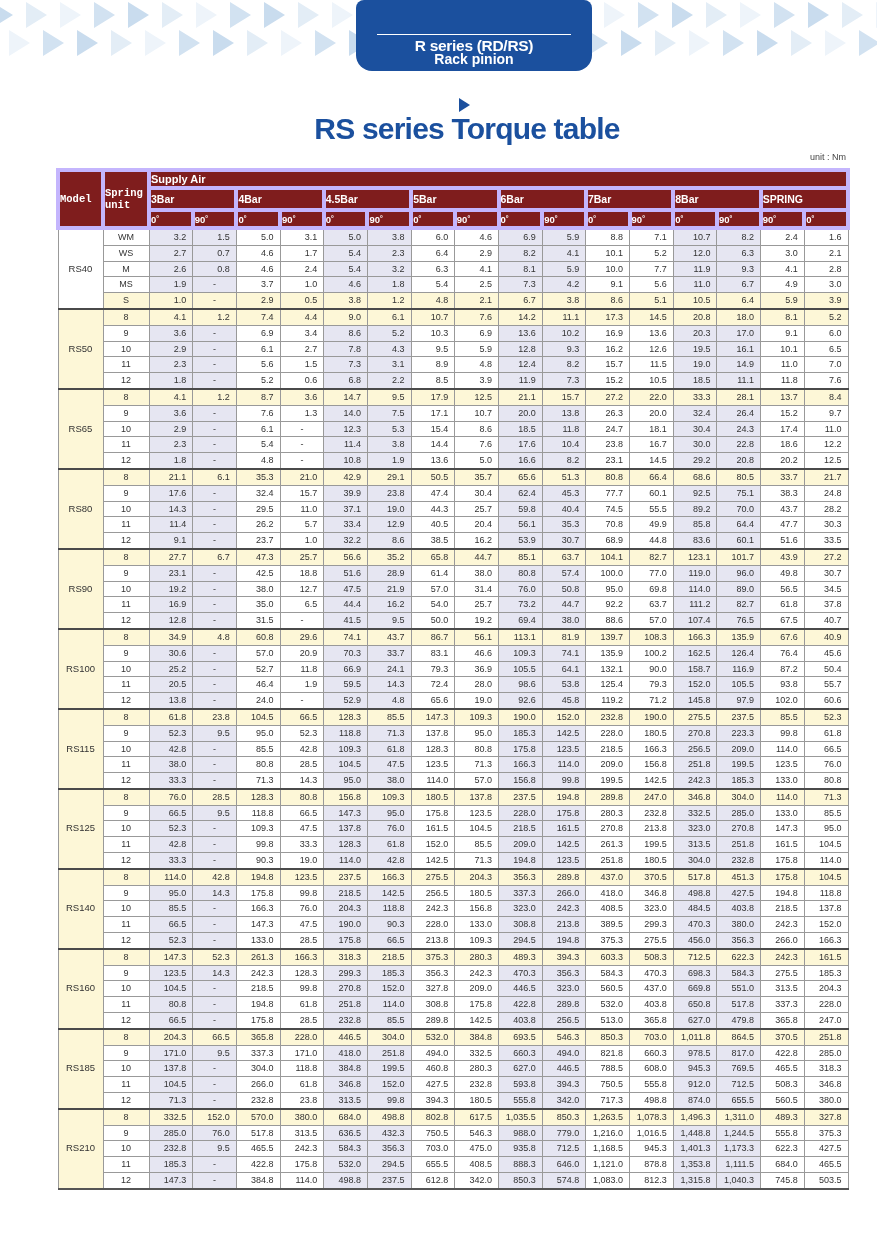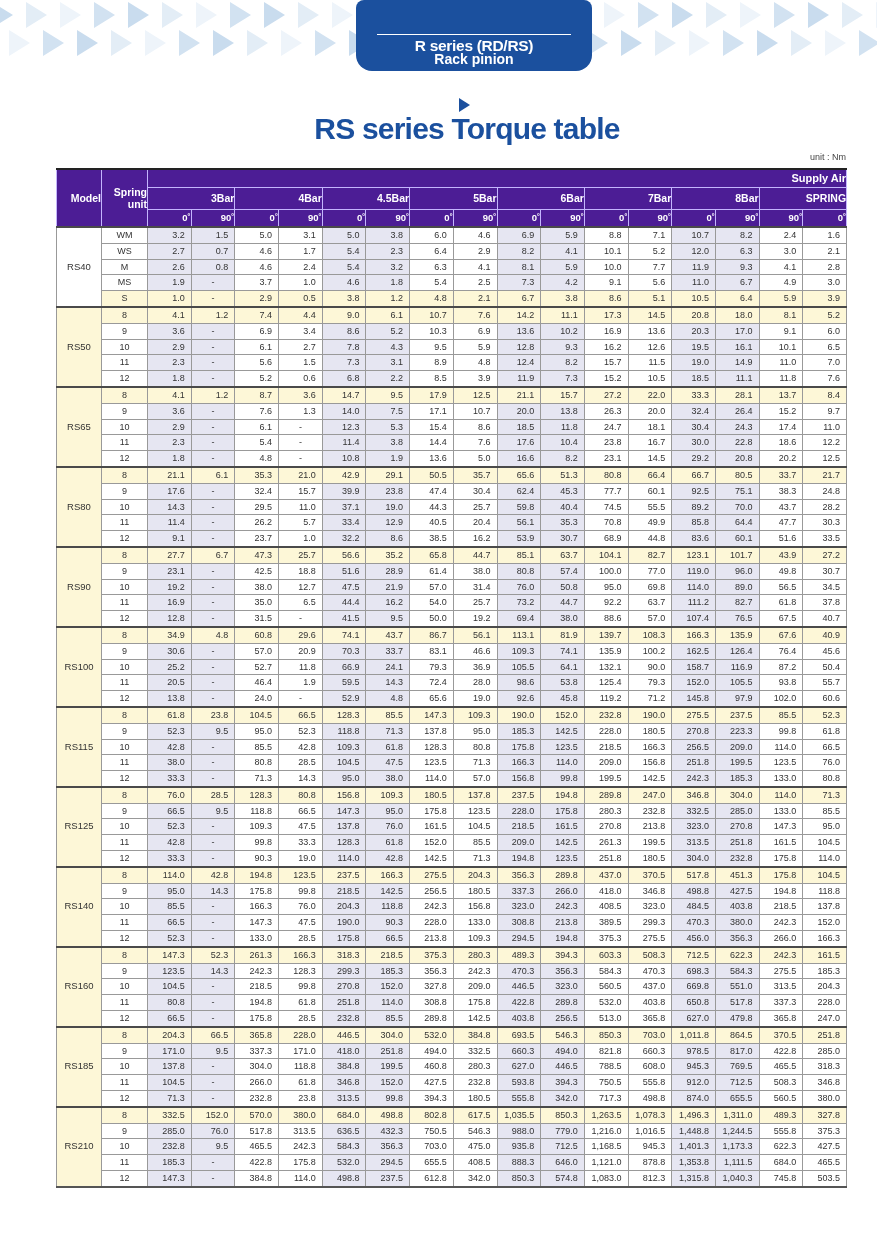--- a/index.html
+++ b/index.html
@@ -31,25 +31,25 @@
   .page-title { font-size: 30px; font-weight: bold; color: #1b509e; letter-spacing: -0.8px; margin:0; }
   .unit-label { width: 790px; margin: 6px 0 6px 56px; text-align: right; font-size: 9px; color: #444; }
   
   table.torque {
     margin-left: 56px; width: 790px;
     border-collapse: collapse; table-layout: fixed;
     border-top: 2px solid #222; border-bottom: 2px solid #555;
     border-left: 1px solid #888; border-right: 1px solid #888;
   }
   thead th {
-    background: #4c1d95; color: #fff; font-weight: bold;
-    border: 1px solid #c4b5fd; padding: 0; text-align: right;
+    background: #7f1d1d; color: #fff; font-weight: bold;
+    border: 4px solid #c4b5fd; padding: 0; text-align: left;
   }
   th.supply { height: 18px; font-size: 11px; }
-  th.corner { font-size: 10.5px; line-height: 12px; }
+  th.corner { font-size: 10.5px; line-height: 12px; font-family: Liberation Mono, monospace; }
   th.bar { height: 22px; font-size: 10.5px; }
   th.deg { height: 18px; font-size: 9.5px; }
   tbody td {
     border: 1px solid #999;
     height: 14.8px; line-height: 14.8px;
     font-size: 9px; color: #333;
     padding: 0 6px 0 0; text-align: right;
     white-space: nowrap; overflow: hidden;
   }
   tbody tr:first-child td { border-top: 2px solid #4a4a4a; }
@@ -490,21 +490,21 @@
         <td class="">35.3</td>
         <td class="">21.0</td>
         <td class="shaded ">42.9</td>
         <td class="shaded ">29.1</td>
         <td class="">50.5</td>
         <td class="">35.7</td>
         <td class="shaded ">65.6</td>
         <td class="shaded ">51.3</td>
         <td class="">80.8</td>
         <td class="">66.4</td>
-        <td class="shaded ">66.7</td>
+        <td class="shaded ">68.6</td>
         <td class="shaded ">80.5</td>
         <td class="">33.7</td>
         <td class="">21.7</td>
       </tr>
       <tr>
         <td class="spring-cell">9</td>
         <td class="shaded ">17.6</td>
         <td class="shaded dash">-</td>
         <td class="">32.4</td>
         <td class="">15.7</td>

